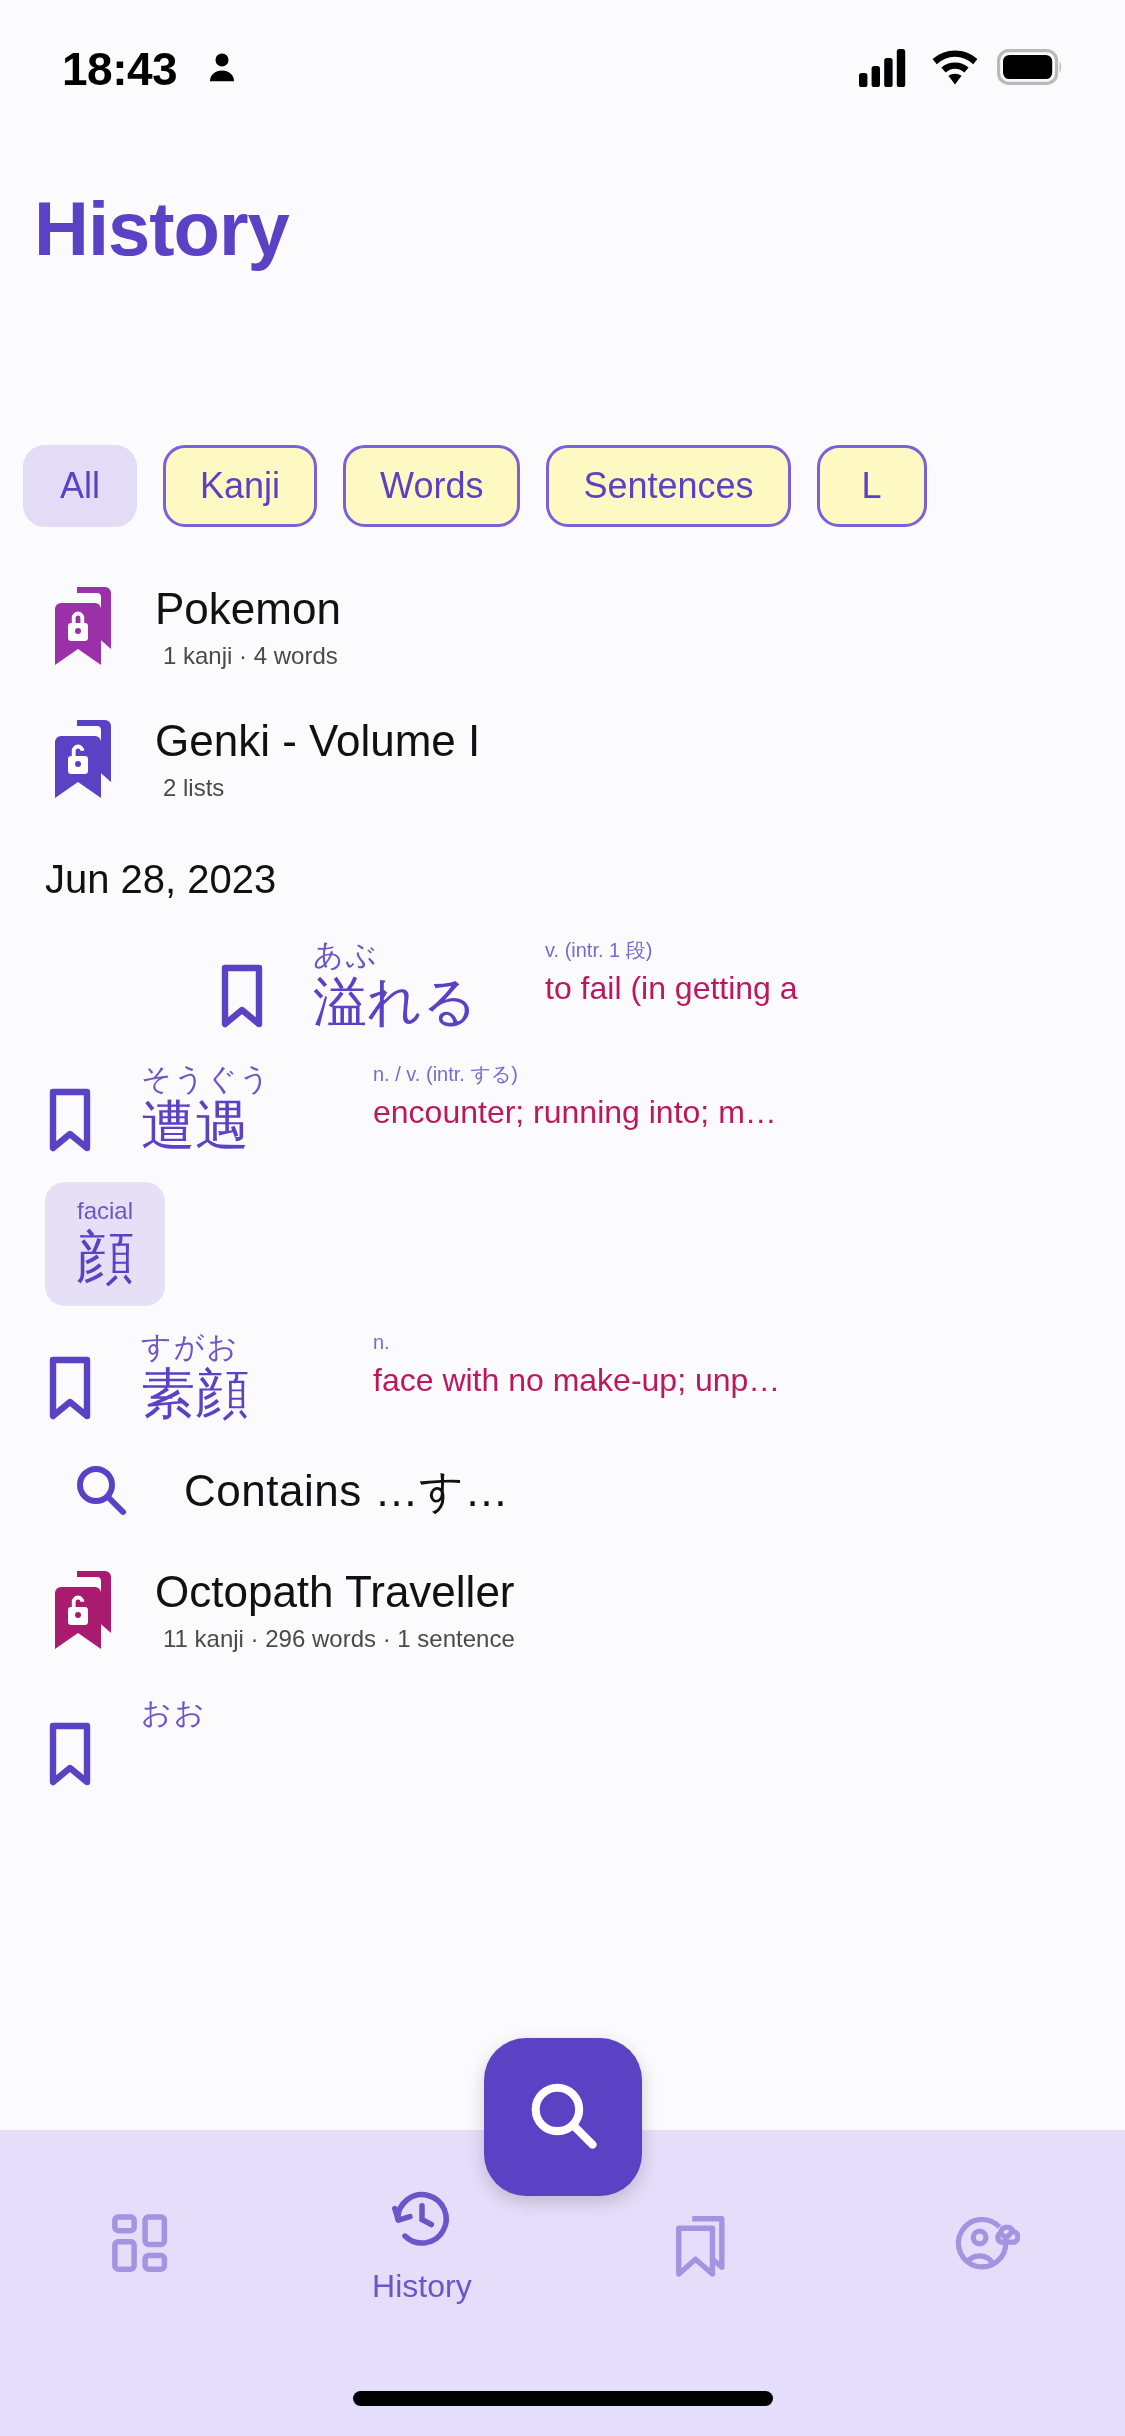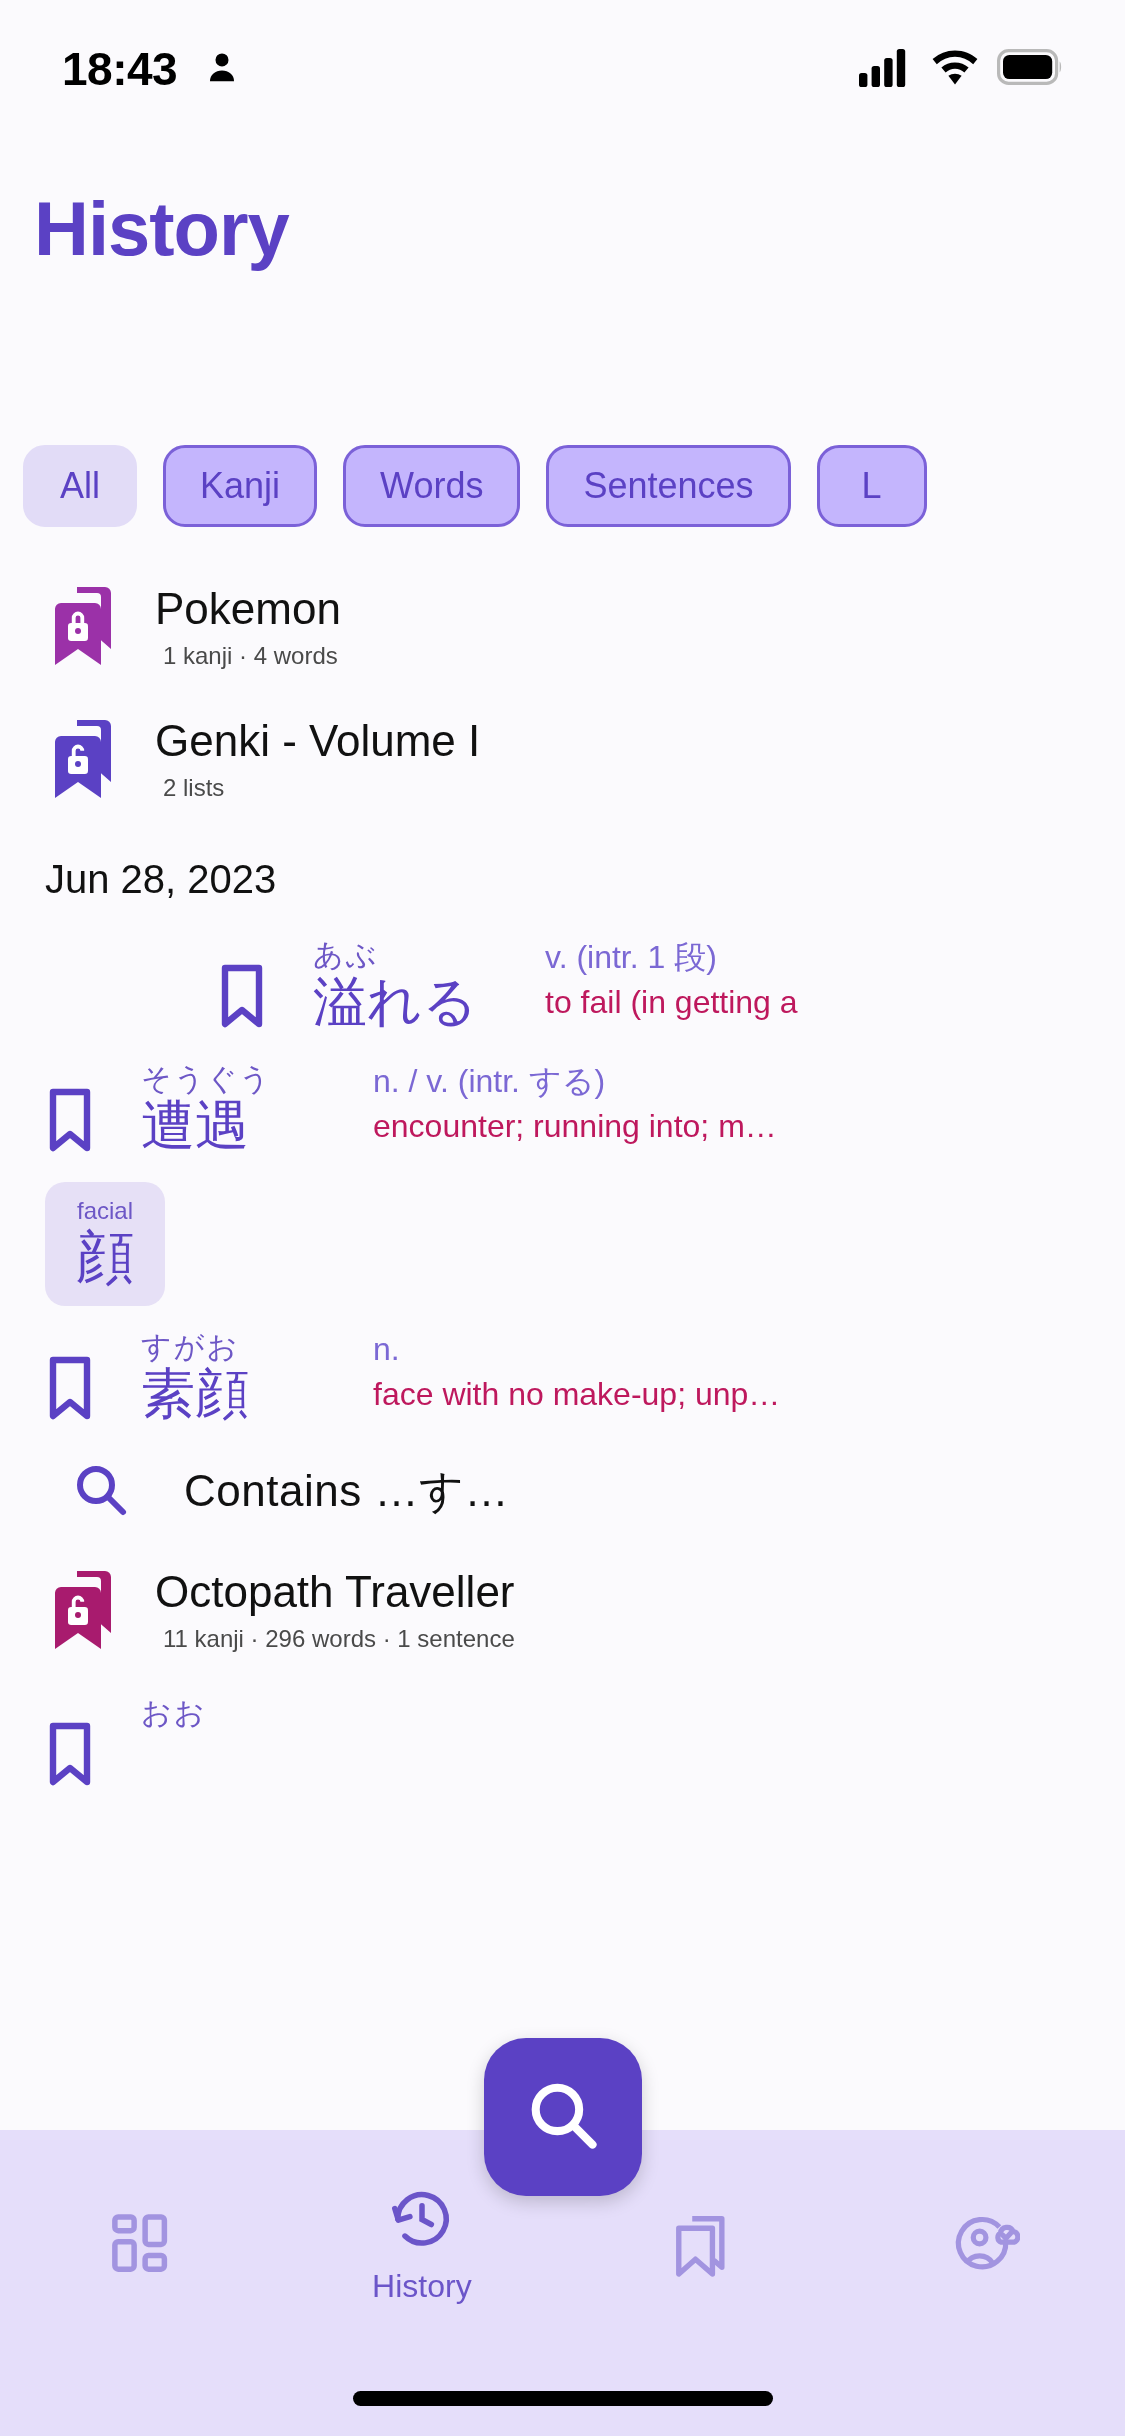--- a/index.html
+++ b/index.html
@@ -31,21 +31,21 @@
   
   .chips{
     position:absolute; top:434px; left:0; width:1125px; height:104px;
     display:flex; align-items:center; gap:26px; padding-left:23px;
     overflow:hidden;
   }
   .chip{
     height:82px; min-width:110px; padding:0 34px;
     display:flex; align-items:center; justify-content:center;
     border-radius:22px; border:3px solid #7B61D8;
-    background:#c4b5fd; color:#5B41C4;
+    background:#fef9c3; color:#5B41C4;
     font-size:36px; white-space:nowrap; flex:none;
   }
   .chip.selected{ background:#E2DCF7; border-color:transparent; border:3px solid #E2DCF7; }
 
   
   .content{ position:absolute; top:560px; left:12px; width:1125px; height:1760px; overflow:hidden; }
 
   .list-row{ display:flex; align-items:center; padding:22px 0 22px 33px; }
   .list-icon{ width:86px; flex:none; display:flex; align-items:center; justify-content:center; }
   .list-text{ margin-left:24px; }
@@ -57,21 +57,21 @@
   }
 
   
   .word-row{ display:flex; align-items:flex-start; padding:14px 0 14px 33px; white-space:nowrap; }
   .word-row.shifted{ padding-left:205px; }
   .wr-bookmark{ width:76px; flex:none; padding-top:26px; }
   .wr-jp{ width:200px; flex:none; margin-left:20px; }
   .wr-furigana{ font-size:30px; color:#6D57C6; line-height:1.1; letter-spacing:2px; }
   .wr-kanji{ font-size:54px; color:#5B41C4; line-height:1.2; margin-top:-2px; }
   .wr-def{ margin-left:32px; }
-  .wr-pos{ font-size:32px; color:#7B68D4; line-height:1.2; }
+  .wr-pos{ font-size:20px; color:#7B68D4; line-height:1.2; }
   .wr-meaning{ font-size:32px; color:#be185d; line-height:1.25; margin-top:6px; }
 
   
   .kanji-card-row{ padding:10px 0 10px 33px; }
   .kanji-card{
     width:120px; height:124px; border-radius:20px; background:#E6E0F6;
     display:flex; flex-direction:column; align-items:center; justify-content:center;
   }
   .kc-label{ font-size:24px; color:#6D57C6; line-height:1; }
   .kc-char{ font-size:58px; color:#5B41C4; line-height:1.05; margin-top:4px; }

